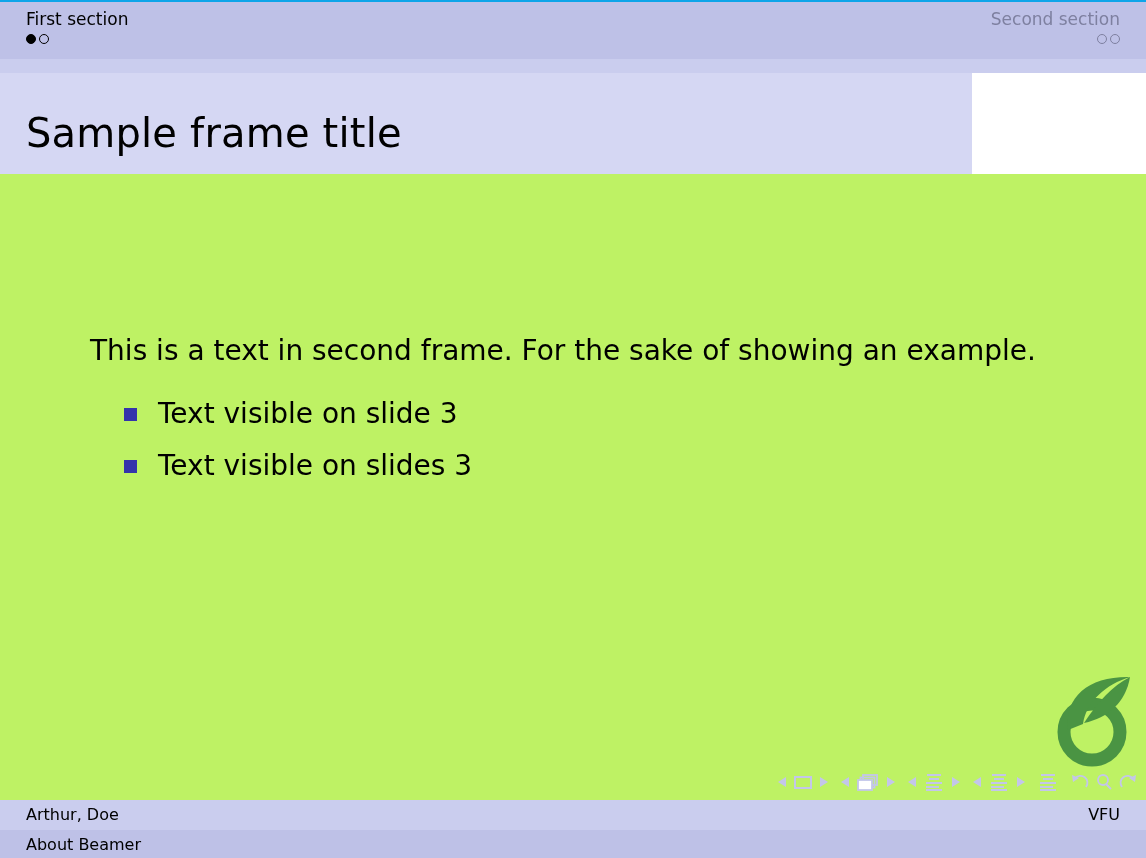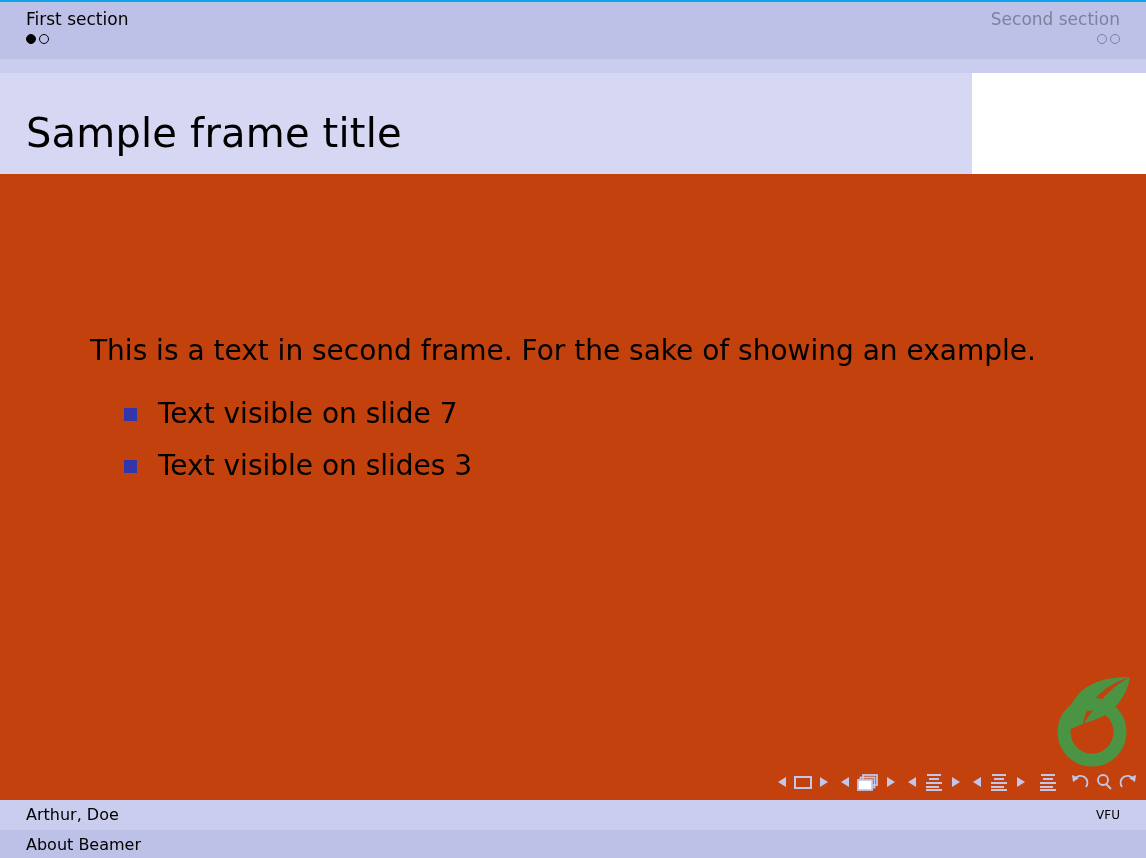--- a/index.html
+++ b/index.html
@@ -103,21 +103,21 @@
     white-space: nowrap;
   }
 
   
   .body {
     position: absolute;
     left: 0;
     top: 172px;
     width: 1146px;
     height: 626px;
-    background: #c2410c;
+    background: #bef264;
   }
   .lead-paragraph {
     position: absolute;
     left: 90px;
     top: 160px;
     font-size: 28px;
     line-height: 34px;
     color: #000000;
     white-space: nowrap;
   }
@@ -199,21 +199,21 @@
     top: 5px;
     font-size: 16px;
     line-height: 20px;
     color: #000000;
     white-space: nowrap;
   }
   .footer-right {
     position: absolute;
     right: 26px;
     top: 5px;
-    font-size: 12px;
+    font-size: 16px;
     line-height: 20px;
     color: #000000;
     white-space: nowrap;
   }
 </style>
 </head>
 <body>
 
 <div class="slide">
 
@@ -240,21 +240,21 @@
     <div class="frame-title">Sample frame title</div>
   </div>
 
   <div class="body">
 
     <div class="lead-paragraph">This is a text in second frame.  For the sake of showing an example.</div>
 
     <ul class="itemize">
       <li class="item">
         <span class="item-bullet"></span>
-        <span class="item-label">Text visible on slide 7</span>
+        <span class="item-label">Text visible on slide 3</span>
       </li>
       <li class="item">
         <span class="item-bullet"></span>
         <span class="item-label">Text visible on slides 3</span>
       </li>
     </ul>
   </div>
 
   <div class="logo">
     <svg width="92" height="100" viewBox="0 0 92 100" xmlns="http://www.w3.org/2000/svg">

